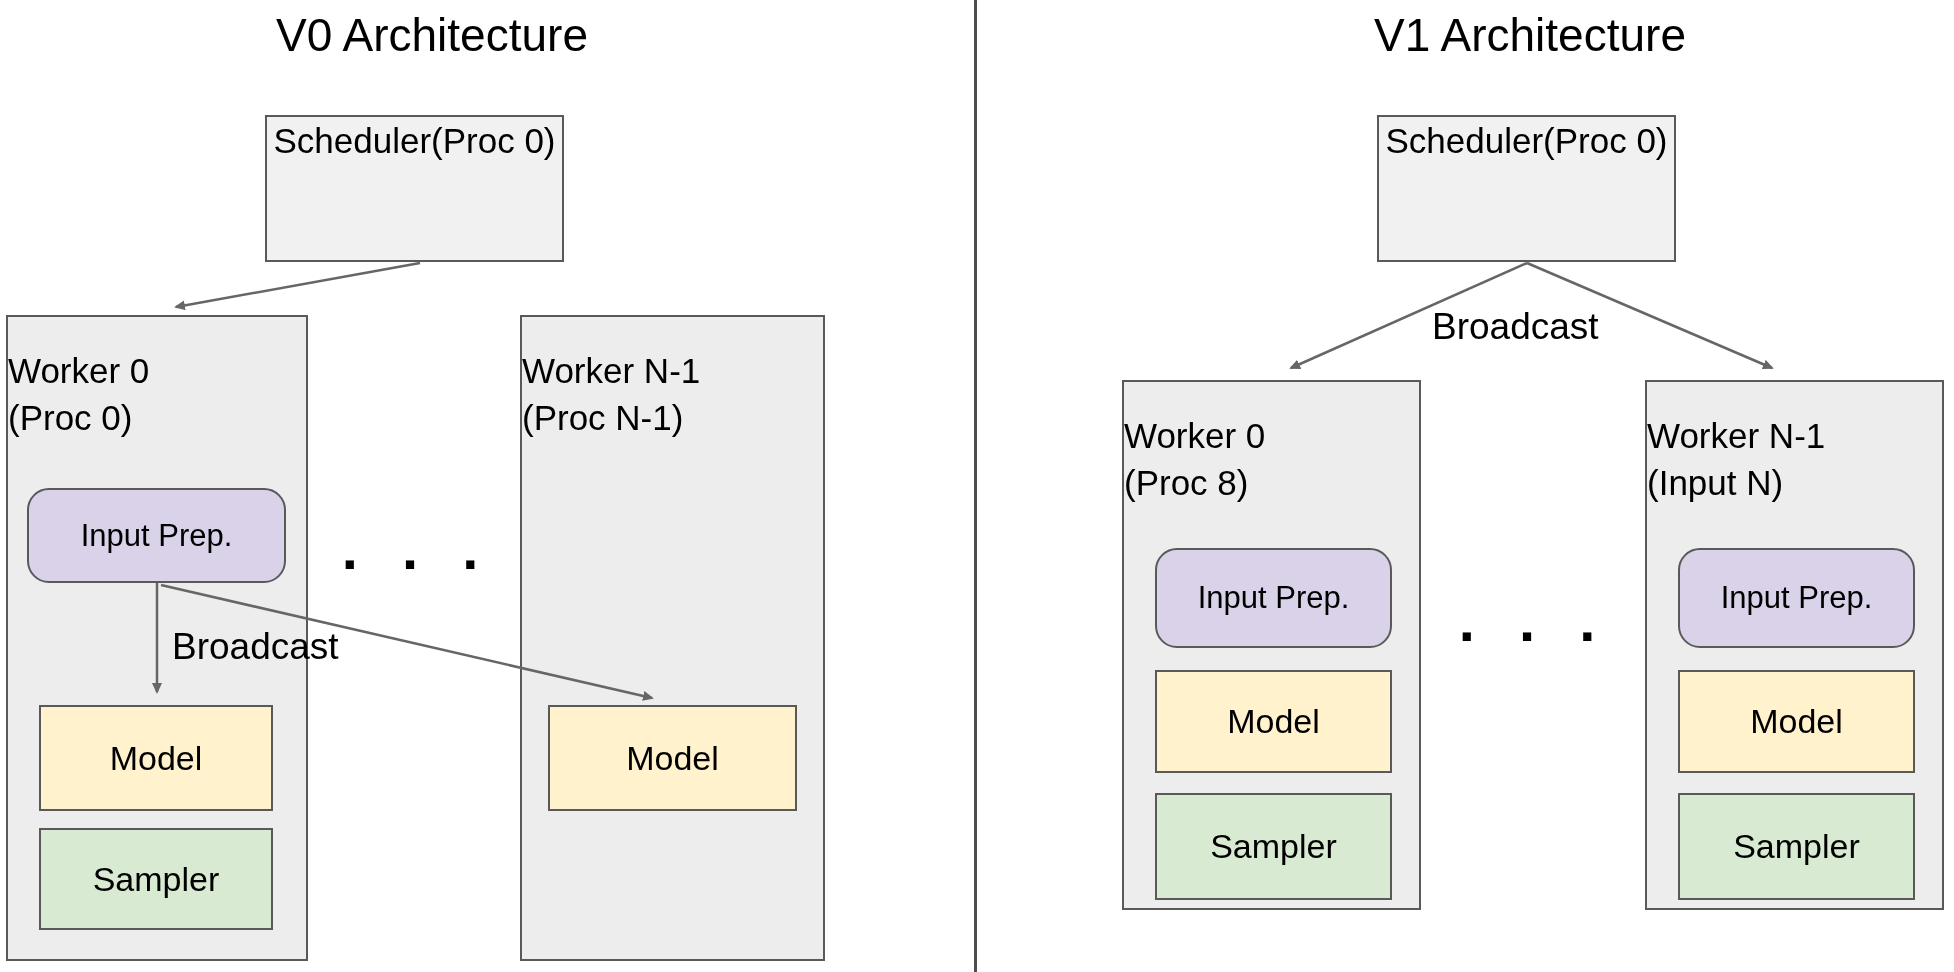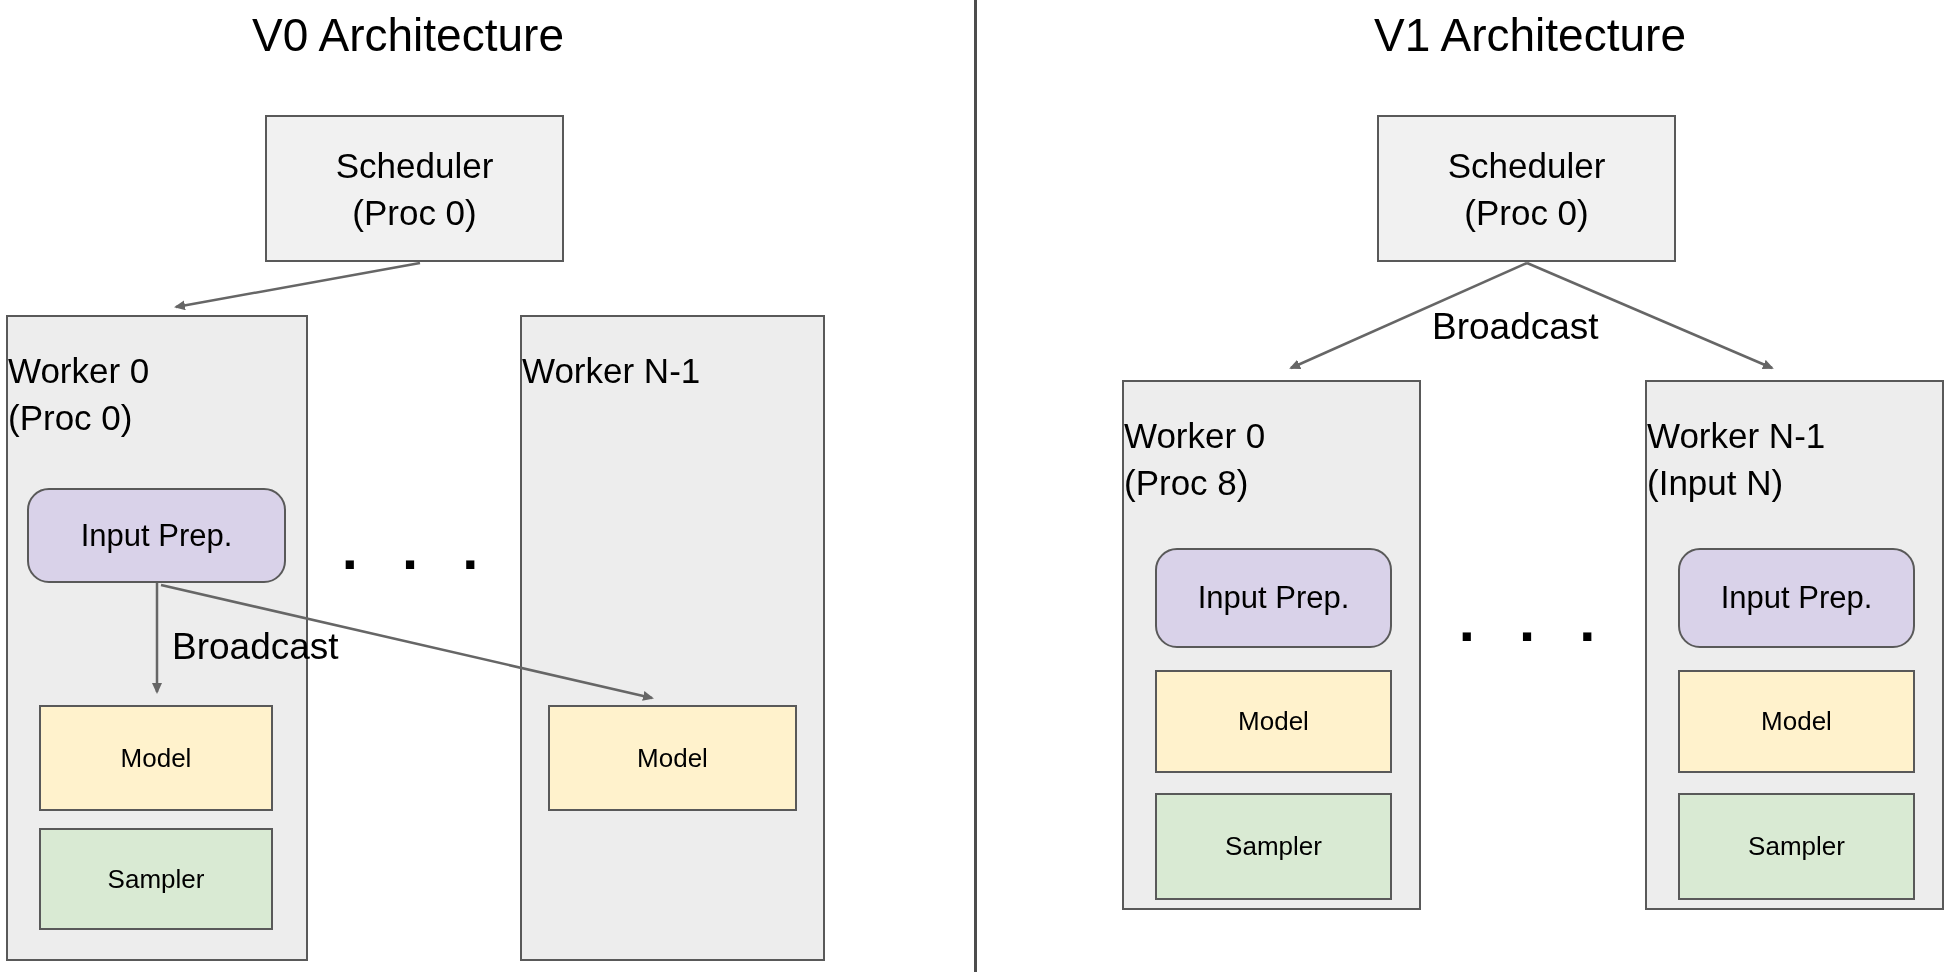--- a/index.html
+++ b/index.html
@@ -14,42 +14,42 @@
   .abs{position:absolute;box-sizing:border-box;}
   .panel-title{
     font-size:46px;
     text-align:center;
     white-space:nowrap;
     transform:translateX(-50%);
   }
   .node{
     background:#f1f1f1;
     border:2px solid #595959;
-    display:flex;flex-direction:column;
-    align-items:center;justify-content:center;
+    display:flex;flex-direction:row;
+    justify-content:center;
     text-align:center;
     font-size:35px;
     line-height:47px;
   }
   .worker{
     background:#ededed;
     border:2px solid #595959;
   }
   .worker-heading{
     position:absolute;left:0;right:0;top:30px;
     text-align:left;
     font-size:35px;
     line-height:47px;
   }
   .block{
     position:absolute;box-sizing:border-box;
     border:2px solid #595959;
     display:flex;align-items:center;justify-content:center;
     text-align:center;
-    font-size:26px;
+    font-size:34px;
   }
   .block.purple{background:#d9d2e9;font-size:31px;border-radius:22px;}
   .block.yellow{background:#fff2cc;}
   .block.green{background:#d9ead3;}
   .dots{
     font-size:58px;
     font-weight:bold;
     letter-spacing:14px;
     white-space:nowrap;
     transform:translate(-50%,-50%);
@@ -68,40 +68,41 @@
     width:1954px;height:972px;
     z-index:2;
     pointer-events:none;
   }
 </style>
 </head>
 <body>
 
 <div id="canvas">
 
-  <div class="abs panel-title" style="left:408px;top:8px;">V0 Architecture</div>
+  <div class="abs panel-title" style="left:432px;top:8px;">V0 Architecture</div>
 
   <div class="abs node" style="left:265px;top:115px;width:299px;height:147px;">
     <div>Scheduler</div>
     <div>(Proc 0)</div>
   </div>
 
   <div class="abs worker" style="left:6px;top:315px;width:302px;height:646px;">
     <div class="worker-heading">
       <div>Worker 0</div>
       <div>(Proc 0)</div>
     </div>
     <div class="block purple" style="left:19px;top:171px;width:259px;height:95px;">Input Prep.</div>
     <div class="block yellow" style="left:31px;top:388px;width:234px;height:106px;">Model</div>
     <div class="block green" style="left:31px;top:511px;width:234px;height:102px;">Sampler</div>
   </div>
 
   <div class="abs worker" style="left:520px;top:315px;width:305px;height:646px;">
     <div class="worker-heading">
       <div>Worker N-1</div>
+      <div>(Proc N-1)</div>
     </div>
     <div class="block yellow" style="left:26px;top:388px;width:249px;height:106px;">Model</div>
   </div>
 
   <div class="abs dots" style="left:417px;top:548px;">. . .</div>
 
   <div class="abs broadcast-label" style="left:172px;top:626px;">Broadcast</div>
 
   <div class="divider" style="left:974px;"></div>
 

